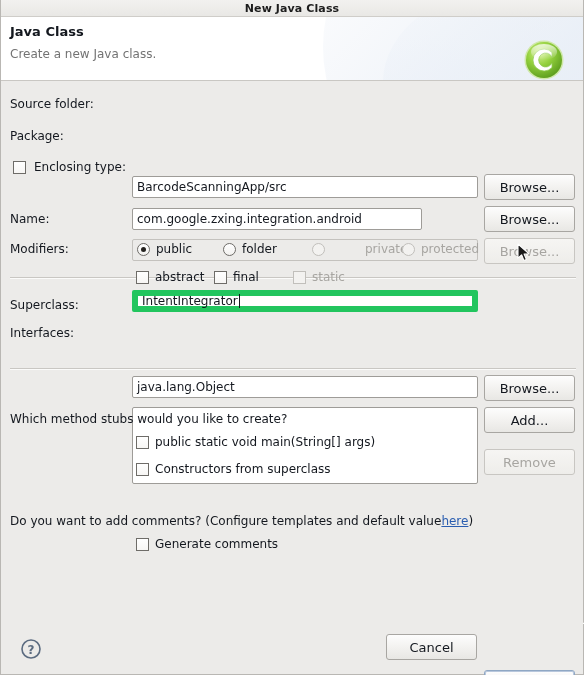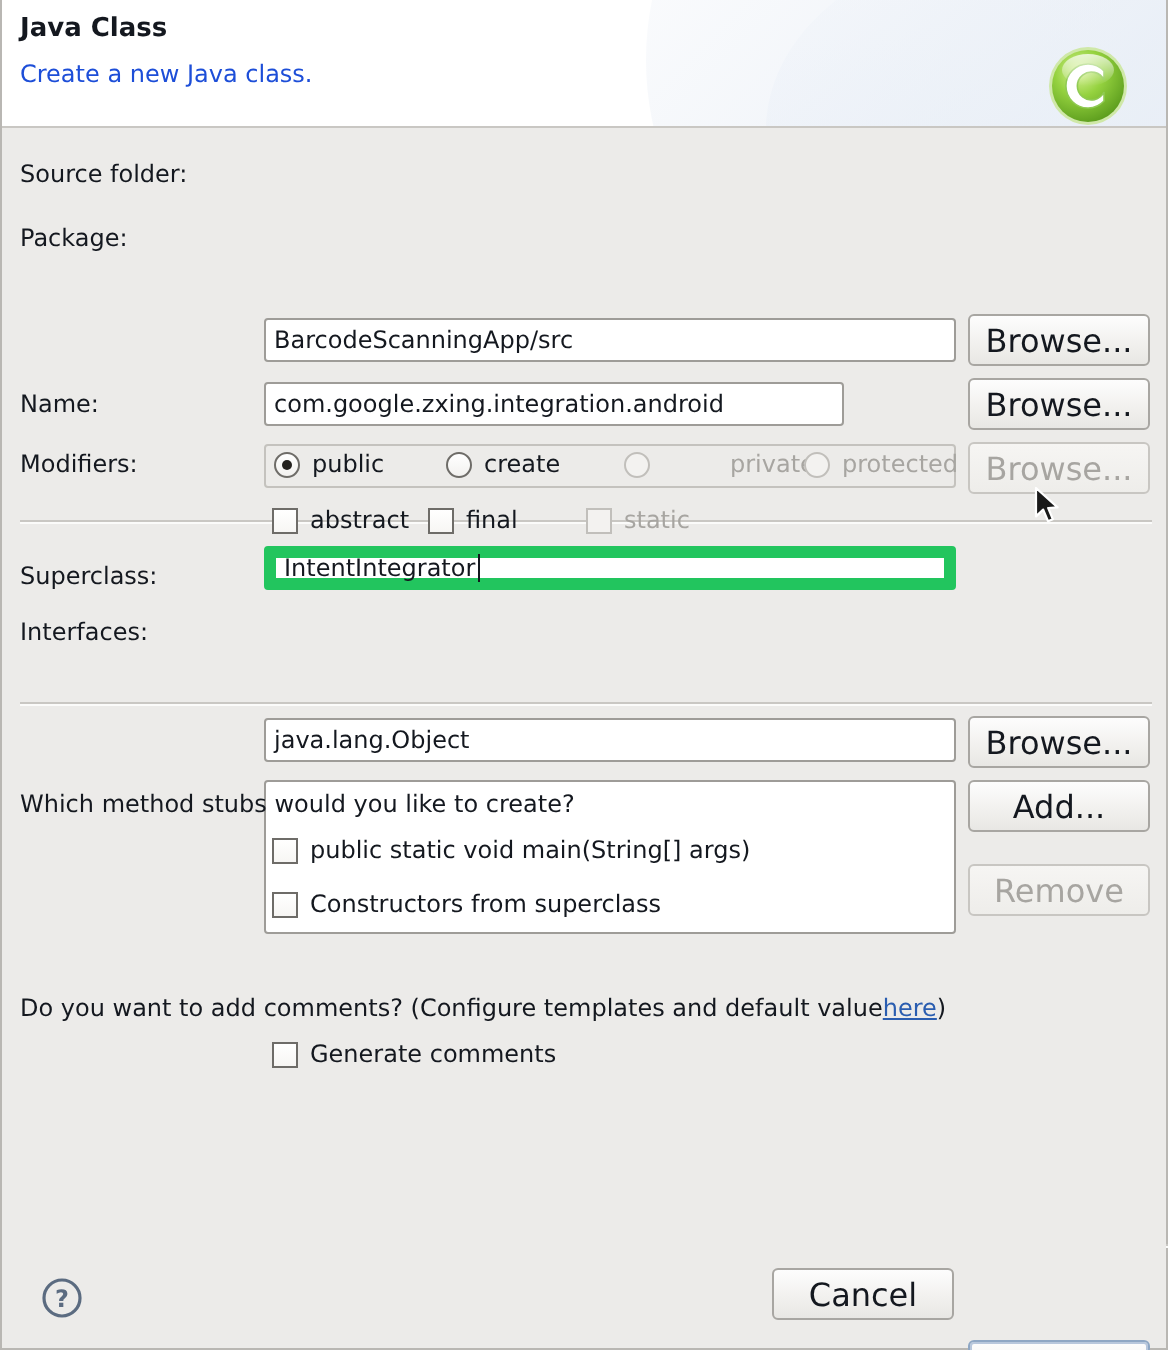--- a/index.html
+++ b/index.html
@@ -48,21 +48,21 @@
     width: 260px; height: 190px;
     border-radius: 50% 0 0 50%;
     background: linear-gradient(160deg, rgba(255,255,255,0) 0%, #e9eff7 75%, #dde6f1 100%);
   }
   .header-title {
     position: absolute; left: 9px; top: 7px;
     font-size: 13px; font-weight: bold; color: #14181f;
   }
   .header-sub {
     position: absolute; left: 9px; top: 30px;
-    font-size: 12px; color: #1d4ed8;
+    font-size: 12px; color: #737373;
   }
   .header-icon {
     position: absolute; right: 18px; top: 22px;
     width: 42px; height: 42px;
   }
   
   .body {
     position: relative;
     height: 543px;
     background: #ecebe9;
@@ -107,21 +107,21 @@
     border-radius: 2px;
   }
   
   .btn {
     box-sizing: border-box;
     height: 26px;
     min-width: 91px;
     background: linear-gradient(to bottom, #fdfdfd 0%, #f3f2f0 50%, #e8e7e4 100%);
     border: 1px solid #a8a6a2;
     border-radius: 3px;
-    font-size: 16px; color: #14181f;
+    font-size: 13px; color: #14181f;
     display: flex; align-items: center; justify-content: center;
     font-family: "DejaVu Sans", "Liberation Sans", sans-serif;
     cursor: default;
   }
   .btn.disabled {
     color: #a7a5a1;
     border: 1px solid #c8c6c2;
     background: linear-gradient(to bottom, #f6f5f3 0%, #eeedea 100%);
   }
   .btn.default {
@@ -180,20 +180,23 @@
     height: 52px;
     background: #ecebe9;
   }
   .cursor { position: absolute; left: 516px; top: 243px; pointer-events: none; }
 </style>
 </head>
 <body>
 
 <div class="dialog">
 
+  <div class="titlebar">
+    <span class="titlebar-text">New Java Class</span>
+  </div>
 
   <div class="header">
     <div class="header-swoosh"></div>
     <div class="header-swoosh2"></div>
     <div class="header-title">Java Class</div>
     <div class="header-sub">Create a new Java class.</div>
     <div class="header-icon">
       <svg width="42" height="42" viewBox="0 0 42 42">
         <defs>
           <radialGradient id="gball" cx="38%" cy="30%" r="75%">
@@ -229,20 +232,24 @@
     <div class="row" style="left:9px; top:48px;">
       <span class="lbl">Package:</span>
     </div>
     <div class="field" style="position:absolute; left:131px; top:127px; width:290px;">
       <span>com.google.zxing.integration.android</span>
     </div>
     <div class="btn" style="position:absolute; left:483px; top:125px; width:91px;">
       <span>Browse...</span>
     </div>
 
+    <div class="row opt" style="left:12px; top:79px; gap:8px;">
+      <span class="cbox"></span>
+      <span class="lbl">Enclosing type:</span>
+    </div>
     <div class="field disabled" style="position:absolute; left:131px; top:158px; width:346px;">
       <span></span>
     </div>
     <div class="btn disabled" style="position:absolute; left:483px; top:157px; width:91px;">
       <span>Browse...</span>
     </div>
 
     <div class="sep" style="left:9px; top:196px; width:566px;"></div>
 
     <div class="row" style="left:9px; top:131px;">
@@ -256,21 +263,21 @@
     <div class="row" style="left:9px; top:161px;">
       <span class="lbl">Modifiers:</span>
     </div>
 
     <div class="row opt" style="left:136px; top:161px;">
       <span class="radio checked"></span>
       <span class="lbl">public</span>
     </div>
     <div class="row opt" style="left:222px; top:161px;">
       <span class="radio"></span>
-      <span class="lbl">create</span>
+      <span class="lbl">folder</span>
     </div>
     <div class="row opt" style="left:311px; top:161px;gap:40px;">
       <span class="radio disabled"></span>
       <span class="lbl disabled">private</span>
     </div>
     <div class="row opt" style="left:401px; top:161px;">
       <span class="radio disabled"></span>
       <span class="lbl disabled">protected</span>
     </div>
 

